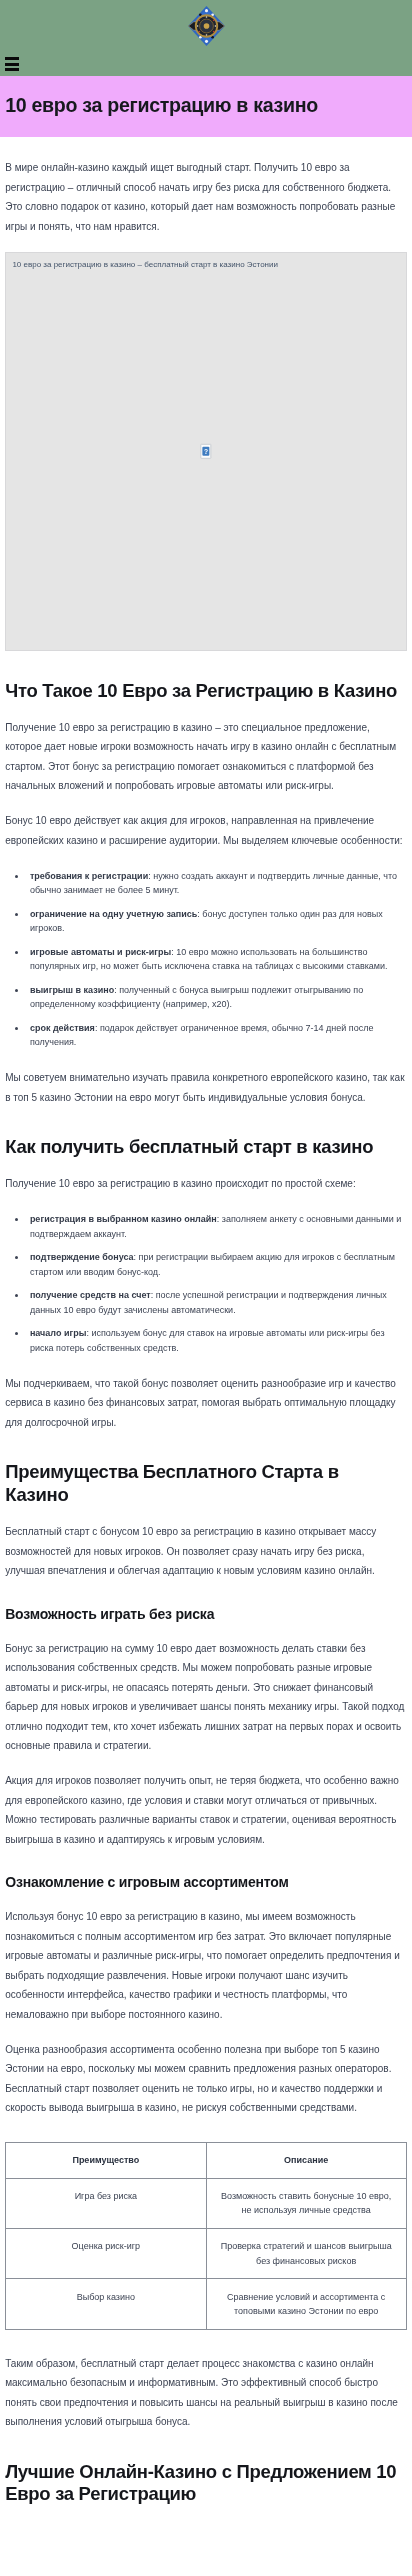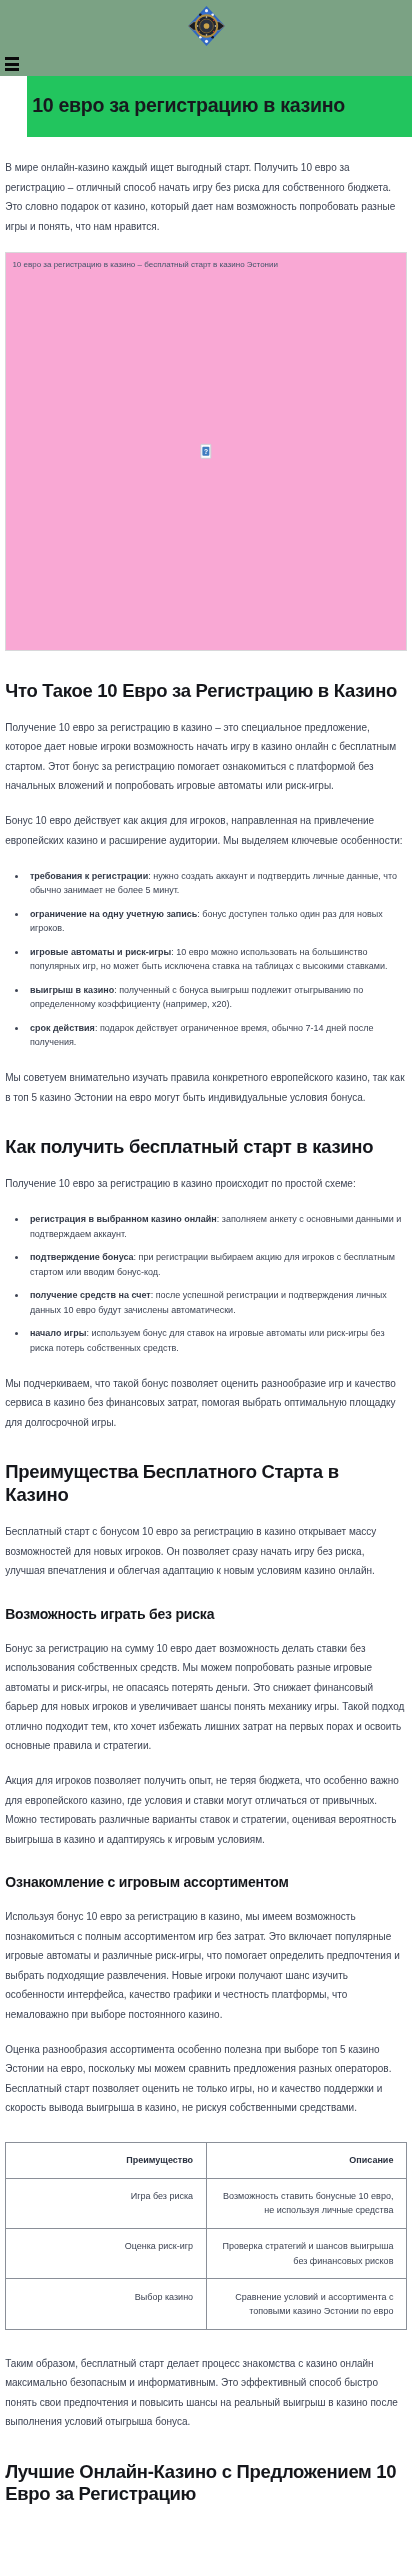--- a/index.html
+++ b/index.html
@@ -26,23 +26,22 @@
     position: absolute; left: 5.2px; bottom: 5.2px;
     width: 16.5px; height: 13.4px;
     background: transparent; border: none; padding: 0;
     cursor: pointer;
     display: flex; flex-direction: column; justify-content: space-between;
   }
   .menu-btn .bar { display: block; width: 13.4px; height: 2.8px; background: #0a0a0a; }
 
   
   .title-band {
-    background: #22c55e;
+    background: #f0abfc;
     padding: 17.5px 5.2px 19.6px 5.2px;
-    margin-left: 27px;
   }
   h1 {
     margin: 0;
     font-size: 19.6px;
     line-height: 1.2;
     color: #17191e;
     font-weight: 700;
     letter-spacing: -0.3px;
   }
 
@@ -81,21 +80,21 @@
     padding-left: 3.1px;
   }
   .content li strong { color: #343b49; }
 
   
   .fig {
     border: 0.5px solid #d8d8da;
     height: 399px;
     position: relative;
     margin: 13.4px 0 20.6px 0;
-    background: #f9a8d4;
+    background: #e5e5e5;
   }
   .fig-alt {
     position: absolute; top: 6.2px; left: 6.2px; right: 6.2px;
     font-size: 8px;
     color: #44546a;
     line-height: 1.4;
   }
   .broken {
     position: absolute; top: 50%; left: 50%;
     transform: translate(-50%, -50%);
@@ -117,21 +116,21 @@
   
   .content table {
     border-collapse: collapse;
     width: 100%;
     margin: 24px 0;
     table-layout: fixed;
   }
   .content th, .content td {
     border: 0.5px solid #8a8f98;
     padding: 10.3px 12.4px;
-    text-align: right;
+    text-align: center;
     vertical-align: top;
     font-size: 9px;
     line-height: 1.6;
   }
   .content th { font-weight: 700; color: #2b3240; }
 </style>
 </head>
 <body>
 
 <svg width="0" height="0" style="position:absolute" aria-hidden="true">

